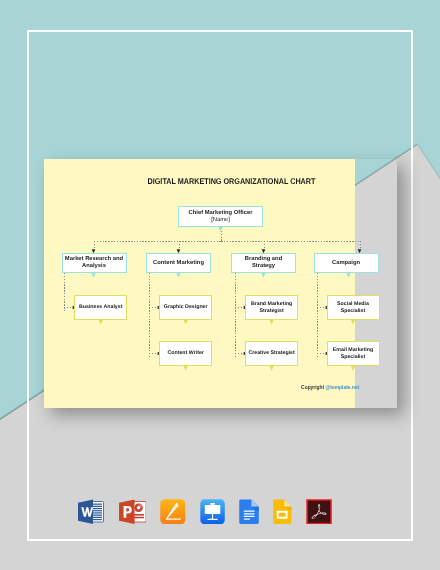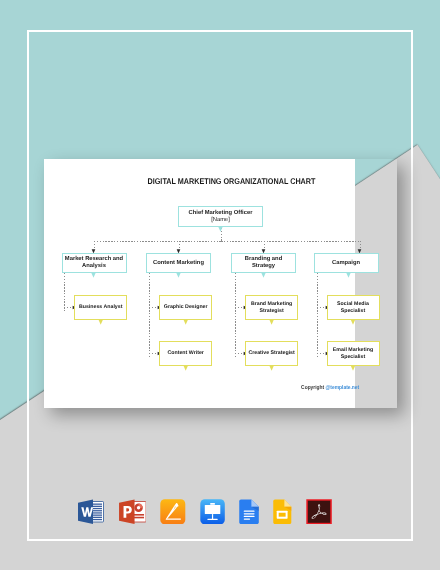--- a/index.html
+++ b/index.html
@@ -14,21 +14,21 @@
     transform:rotate(-33.389deg); transform-origin:400px 0;
     box-shadow:0 -0.8px 1.4px rgba(70,70,70,0.65); }
   #bg-grey-wrap { position:absolute; inset:0; overflow:hidden; }
 
   #frame { position:absolute; z-index:2; left:27px; top:30px; width:386px; height:511px;
      border:2px solid #ffffff; }
 
   #page-shadow { position:absolute; z-index:3; left:44px; top:159px; width:353px; height:249px;
      box-shadow: 7px 7px 16px rgba(0,0,0,0.33); }
   #page { position:absolute; z-index:4; left:44px; top:159px; width:311px; height:249px;
-     background:#ffffff; }
+     background:#fef9c3; }
 
   #title { position:absolute; left:11px; top:17.6px; width:353px; text-align:center;
      font-size:8.4px; font-weight:bold; color:#1a1a1a; line-height:9px;
      transform:scaleX(0.862); transform-origin:50% 0; }
 
   .conn { position:absolute; left:0; top:0; width:353px; height:249px; }
   .dl { position:absolute; display:block; }
   .dl.h { height:1px;
      background:repeating-linear-gradient(to right,#8d8d8d 0 1.5px,transparent 1.5px 2.85px); }
   .dl.v { width:1px;

